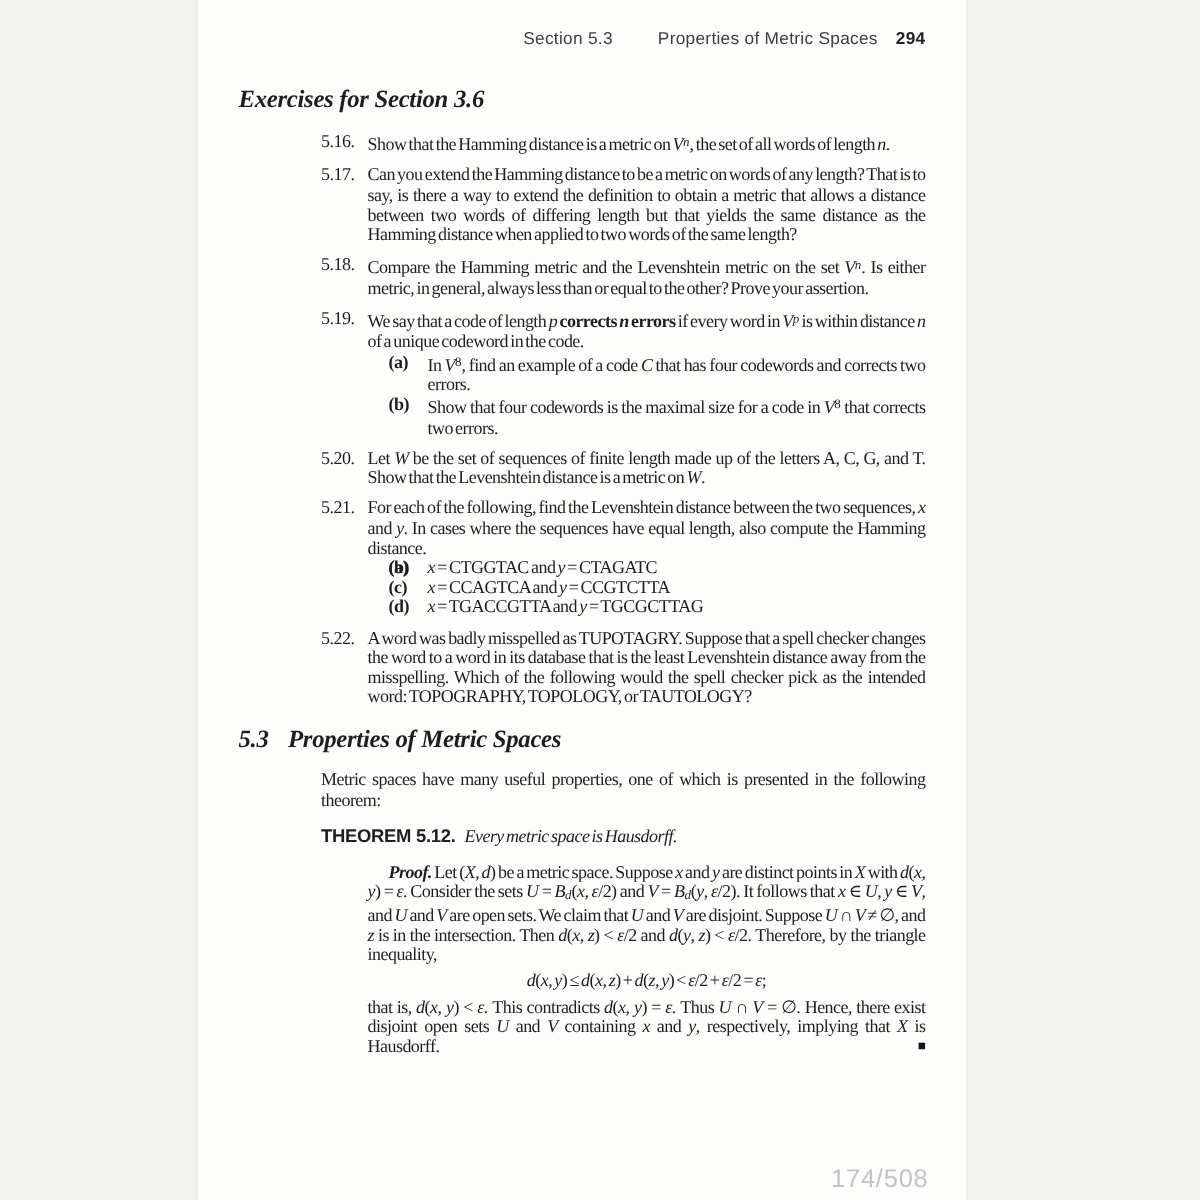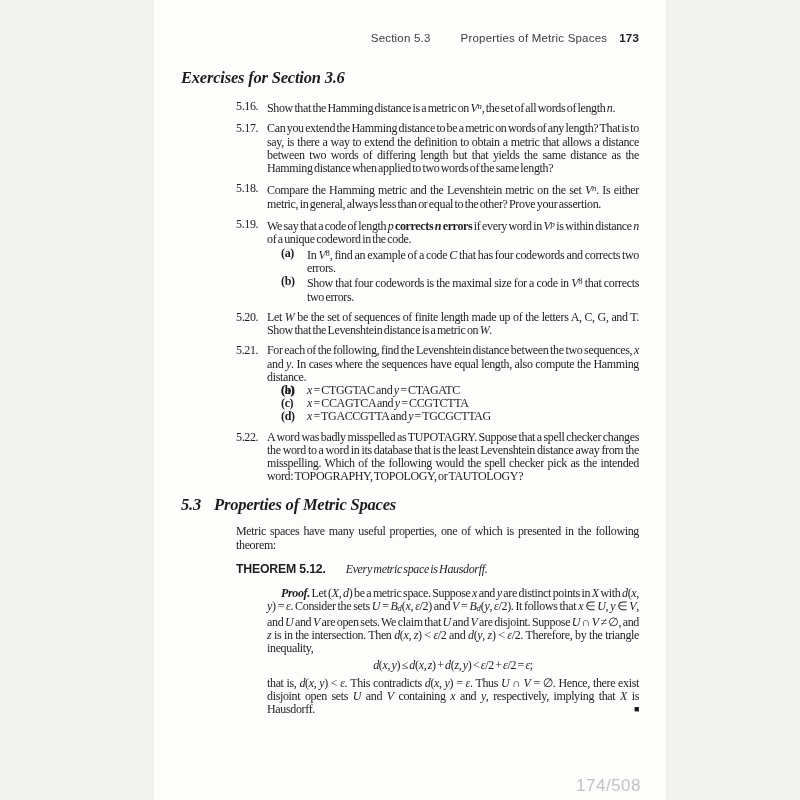--- a/index.html
+++ b/index.html
@@ -11,23 +11,23 @@
   }
   *{margin:0;padding:0;box-sizing:border-box;}
   html,body{width:800px;height:800px;overflow:hidden;}
   body{
     background:var(--canvas_bg);
     font-family:"Liberation Serif","DejaVu Serif","DejaVu Sans",serif;
     color:var(--text);
   }
   .canvas{position:relative;width:800px;height:800px;}
   .page{
-    position:absolute;left:154px;top:0;width:512px;height:800px;
+    position:absolute;left:132px;top:0;width:512px;height:800px;
     background:var(--page_bg);
-    padding:12px 27px;
+    padding:0 27px;
     overflow:hidden;
     box-shadow:0 0 0 1px rgba(0,0,0,0.02);
   }
   
   .running-head{
     margin-top:20px;
     display:flex;justify-content:flex-end;align-items:baseline;
     font-family:"Liberation Sans","DejaVu Sans",sans-serif;
     font-size:11.5px;color:var(--running_head);letter-spacing:.2px;
   }
@@ -55,25 +55,25 @@
   .pnum{position:absolute;left:0;top:0;font-weight:normal;}
   .ptext{text-align:justify;}
   .subitem{position:relative;padding-left:40px;}
   .smarker{position:absolute;left:14px;top:0;font-weight:bold;}
   .stext{text-align:justify;}
   .intro{margin:10px 0 0 55px;text-align:justify;}
   .theorem{margin:11px 0 0 55px;}
   .thm-label{
     font-family:"Liberation Sans","DejaVu Sans",sans-serif;
     font-weight:bold;font-size:12.3px;letter-spacing:-.2px;word-spacing:0;
-    margin-right:20px;
+    margin-right:6px;
   }
   .thm-statement{font-style:italic;text-align:right;}
   .proof{margin-left:86px;width:372px;}
-  .proof-p1{margin-top:11px;text-indent:14px;text-align:justify;font-family:Liberation Serif, serif;}
+  .proof-p1{margin-top:11px;text-indent:14px;text-align:justify;}
   .display-math{margin-top:4px;text-align:center;}
   .proof-p2{position:relative;margin-top:4px;text-align:justify;}
   .qed{position:absolute;right:0;bottom:2px;font-size:9px;line-height:9px;color:#161616;}
   
   .seg-i{font-style:italic;}
   .seg-b{font-weight:bold;}
   .seg-bi{font-weight:bold;font-style:italic;}
   .seg-sup{font-size:.72em;vertical-align:.38em;letter-spacing:0;}
   .seg-sub{font-size:.72em;vertical-align:-.15em;letter-spacing:0;}
   
@@ -85,21 +85,21 @@
 </style>
 </head>
 <body>
 
 <div class="canvas">
   <div class="page">
 
     <div class="running-head">
       <span class="rh-section">Section 5.3</span>
       <span class="rh-title">Properties of Metric Spaces</span>
-      <span class="rh-page">173</span>
+      <span class="rh-page">294</span>
     </div>
 
     <div class="exercises-heading">Exercises for Section 3.6</div>
 
     <div class="problems">
 
       <div class="problem">
         <span class="pnum">5.16.</span>
         <div class="ptext"><span>Show that the Hamming distance is a metric on </span><span class="seg-i">V</span><span class="seg-i seg-sup">n</span><span>, the set of all words of length </span><span class="seg-i">n</span><span>.</span></div>
       </div>

